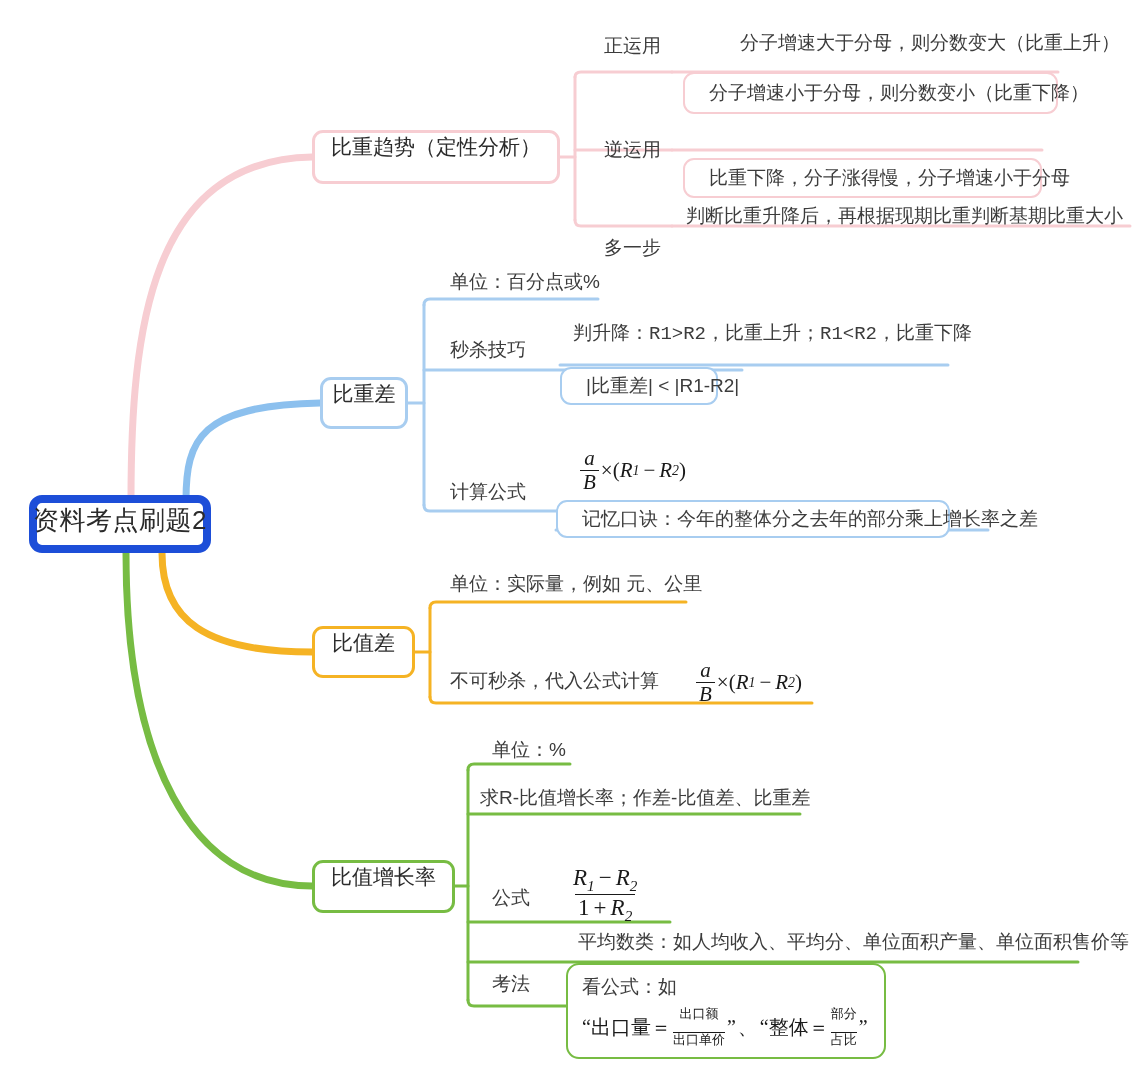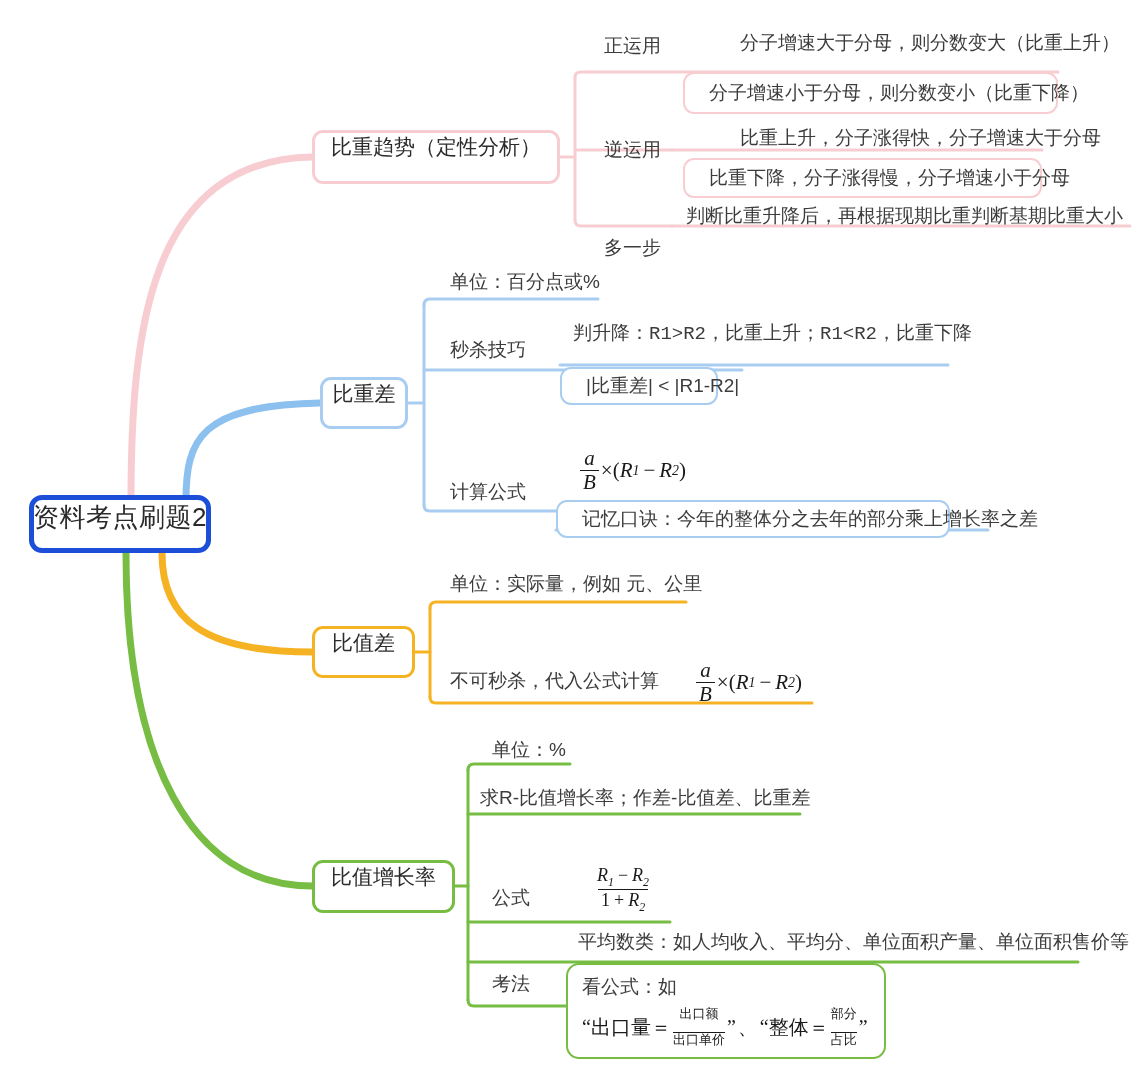--- a/index.html
+++ b/index.html
@@ -24,21 +24,21 @@
   .node{
     position:absolute;
     box-sizing:border-box;
     display:flex;
     justify-content:center;
     background:#ffffff;
     white-space:nowrap;
     color:#333333;
   }
   .root{
-    border:5px solid #1d4ed8;
+    border:8px solid #1d4ed8;
     border-radius:13px;
     font-size:26px;
     color:#2b2b2b;
     letter-spacing:.5px;
     padding:0 14px;
   }
   .branch{
     border-width:3px;
     border-style:solid;
     border-radius:11px;
@@ -187,21 +187,20 @@
 
   <div class="lbl" style="left:604px;top:36px;">正运用</div>
   <div class="lbl" style="left:604px;top:140px;">逆运用</div>
   <div class="lbl" style="left:604px;top:214px;margin-top:24px;">多一步</div>
 
   <div class="lbl" style="left:740px;top:33px;">分子增速大于分母，则分数变大（比重上升）</div>
   <div class="pill p-pink" style="left:683px;top:72px;width:375px;height:42px;">
     <span>分子增速小于分母，则分数变小（比重下降）</span>
   </div>
 
-  <div class="lbl" style="left:740px;top:128px;">比重上升，分子涨得快，分子增速大于分母</div>
   <div class="pill p-pink" style="left:683px;top:158px;width:359px;height:40px;">
     <span>比重下降，分子涨得慢，分子增速小于分母</span>
   </div>
 
   <div class="lbl" style="left:686px;top:206px;">判断比重升降后，再根据现期比重判断基期比重大小</div>
 
   <div class="node branch b-blue" style="left:320px;top:377px;width:88px;height:52px;">
     <span>比重差</span>
   </div>
 
@@ -262,21 +261,21 @@
   <div class="node branch b-green" style="left:312px;top:860px;width:143px;height:53px;">
     <span>比值增长率</span>
   </div>
 
   <div class="lbl" style="left:492px;top:740px;">单位：%</div>
 
   <div class="lbl" style="left:480px;top:788px;">求R-比值增长率；作差-比值差、比重差</div>
 
   <div class="lbl" style="left:492px;top:888px;">公式</div>
 
-  <div class="math" style="left:592px;top:866px;font-size:18px;">
+  <div class="math" style="left:568px;top:866px;font-size:23px;">
     <span class="frac">
       <span class="num">
         <span class="it">R</span><span class="sub">1</span><span style="padding:0 4px;">−</span><span class="it">R</span><span class="sub">2</span>
       </span>
       <span class="den">
         <span>1</span><span style="padding:0 4px;">+</span><span class="it">R</span><span class="sub">2</span>
       </span>
     </span>
   </div>
 

